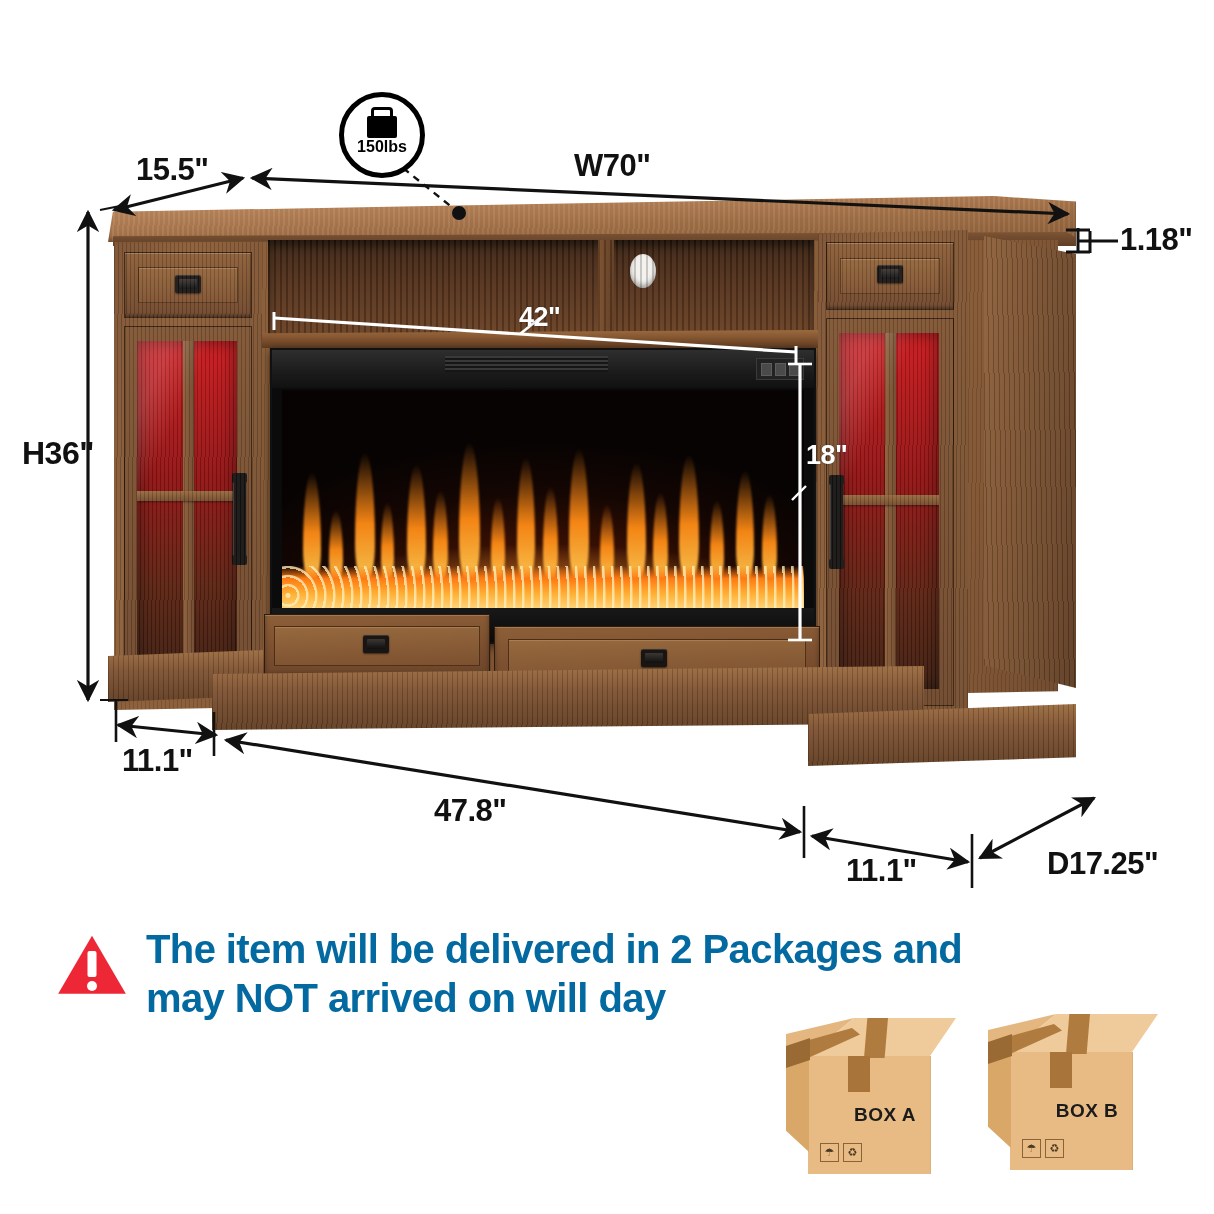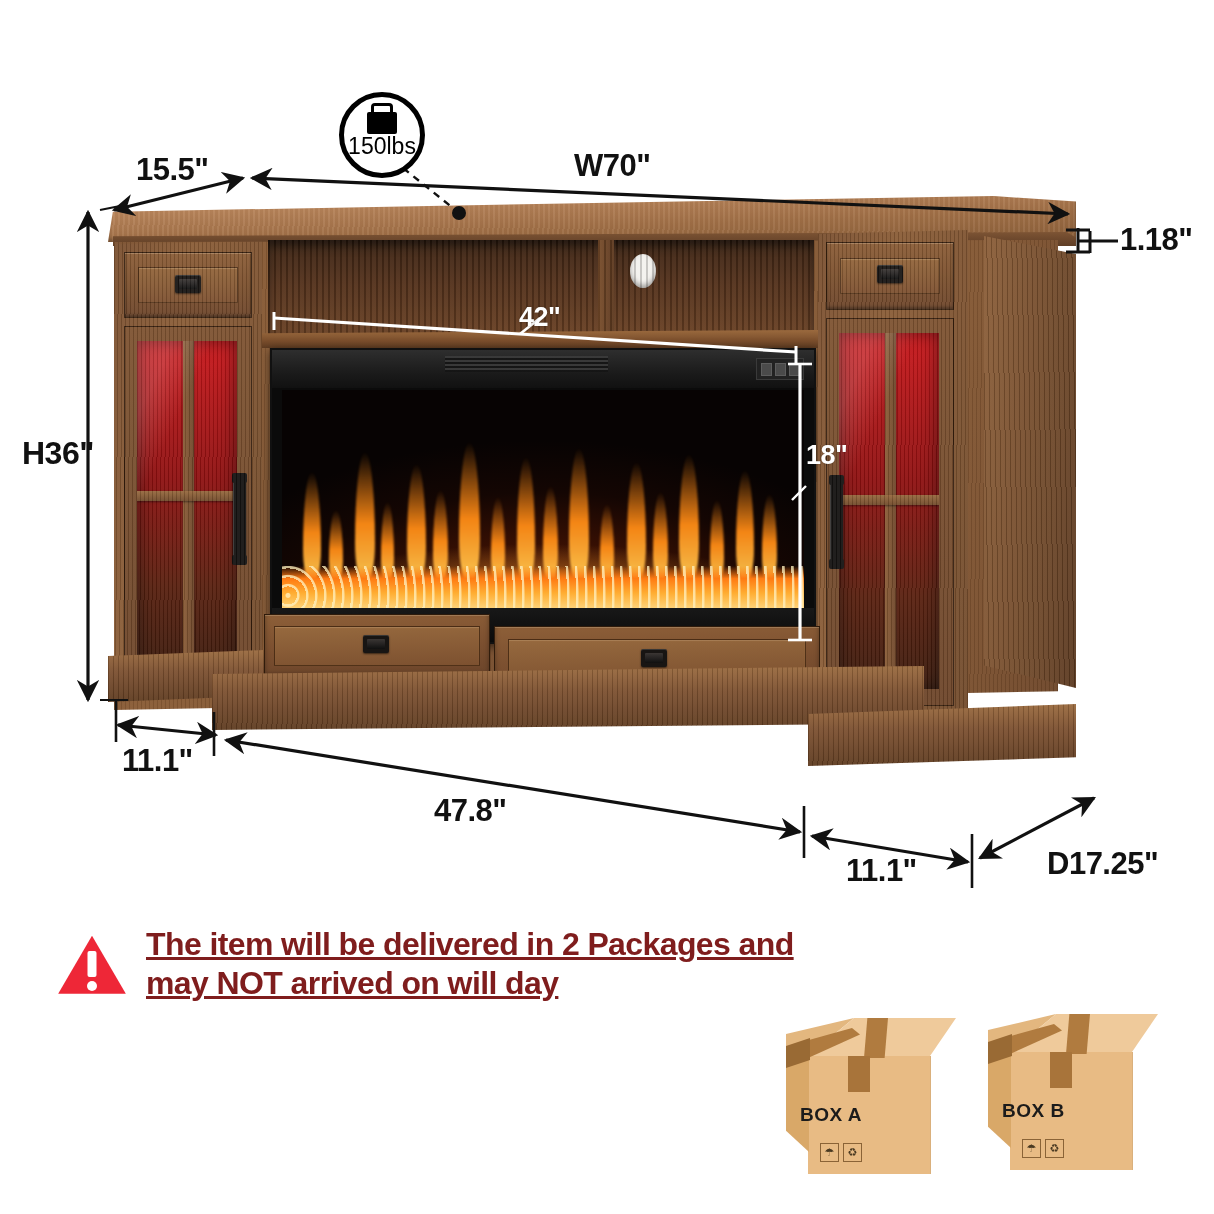--- a/index.html
+++ b/index.html
@@ -132,52 +132,52 @@
   
   #dims{position:absolute;inset:0;pointer-events:none;}
 
   
   #weight-badge{position:absolute;left:339px;top:92px;width:76px;height:76px;border-radius:50%;
     border:5px solid #000;background:#fff;display:flex;flex-direction:column;
     align-items:center;justify-content:center;}
   #weight-badge .bag{width:30px;height:22px;background:#000;border-radius:2px;position:relative;margin-bottom:1px;}
   #weight-badge .bag::before{content:"";position:absolute;left:50%;top:-9px;transform:translateX(-50%);
     width:16px;height:10px;border:3px solid #000;border-bottom:none;border-radius:4px 4px 0 0;}
-  #weight-badge .txt{font-size:23px;font-weight:normal;color:#000;line-height:1;}
+  #weight-badge .txt{font-size:16px;font-weight:bold;color:#000;line-height:1;}
 
   
   #warning{position:absolute;left:56px;top:925px;width:1000px;display:flex;gap:18px;align-items:flex-start;}
   #warn-tri{flex:0 0 auto;width:72px;height:66px;position:relative;margin-top:8px;}
   #warn-tri .tri{position:absolute;inset:0;background:#ee2737;
     clip-path:polygon(50% 4%, 97% 92%, 3% 92%);border-radius:8px;
     filter:drop-shadow(0 0 0 #ee2737);}
   #warn-tri .bang{position:absolute;left:50%;top:27%;transform:translateX(-50%);width:9px;height:26px;
     background:#fff;border-radius:2px;}
   #warn-tri .dot{position:absolute;left:50%;top:72%;transform:translateX(-50%);width:10px;height:10px;
     background:#fff;border-radius:50%;}
-  #warn-text{font-size:32px;font-weight:bold;color:#7f1d1d;line-height:1.22;letter-spacing:-.6px;text-decoration:underline;}
+  #warn-text{font-size:40px;font-weight:bold;color:#0369a1;line-height:1.22;letter-spacing:-.6px;}
 
   
   .box{position:absolute;width:170px;height:160px;}
   .box .front{position:absolute;left:22px;top:40px;width:122px;height:118px;
     background:#e8bb84;border-right:1px solid rgba(0,0,0,.06);}
   .box .side{position:absolute;left:0;top:18px;width:23px;height:118px;background:#d9a868;
     clip-path:polygon(0 0,100% 18%,100% 100%,0 82%);}
   .box .lid{position:absolute;left:0;top:0;width:170px;height:60px;background:#efca9b;
     clip-path:polygon(22px 40px,68px 2px,170px 2px,144px 40px);}
   .box .lid2{position:absolute;left:0;top:0;width:170px;height:60px;background:#e3b77f;
     clip-path:polygon(0 18px,68px 2px,22px 40px,0 34px);}
   .box .tape-v{position:absolute;left:78px;top:2px;width:24px;height:40px;background:#b07b3f;
     clip-path:polygon(14% 0,100% 0,86% 100%,0 100%);}
   .box .tape-f{position:absolute;left:62px;top:40px;width:22px;height:36px;background:#a8743a;}
   .box .tape-s{position:absolute;left:0;top:22px;width:24px;height:30px;background:#996a34;
     clip-path:polygon(0 8px,100% 0,100% 22px,0 30px);}
   .box .tape-l{position:absolute;left:14px;top:12px;width:60px;height:30px;background:#b07b3f;
     clip-path:polygon(0 48%,52px 0,60px 22%,8px 100%);}
-  .box .label{position:absolute;left:14px;top:88px;width:122px;
+  .box .label{position:absolute;left:38px;top:88px;width:122px;text-align:center;
     font-size:19px;font-weight:bold;color:#1b1b1b;letter-spacing:.5px;}
   .box .marks{position:absolute;left:34px;bottom:14px;display:flex;gap:4px;}
   .box .marks span{width:17px;height:17px;border:1px solid #8a6336;display:flex;
     align-items:center;justify-content:center;font-size:11px;color:#4a3a22;}
 </style>
 </head>
 <body>
 
 <div id="stage">
 

